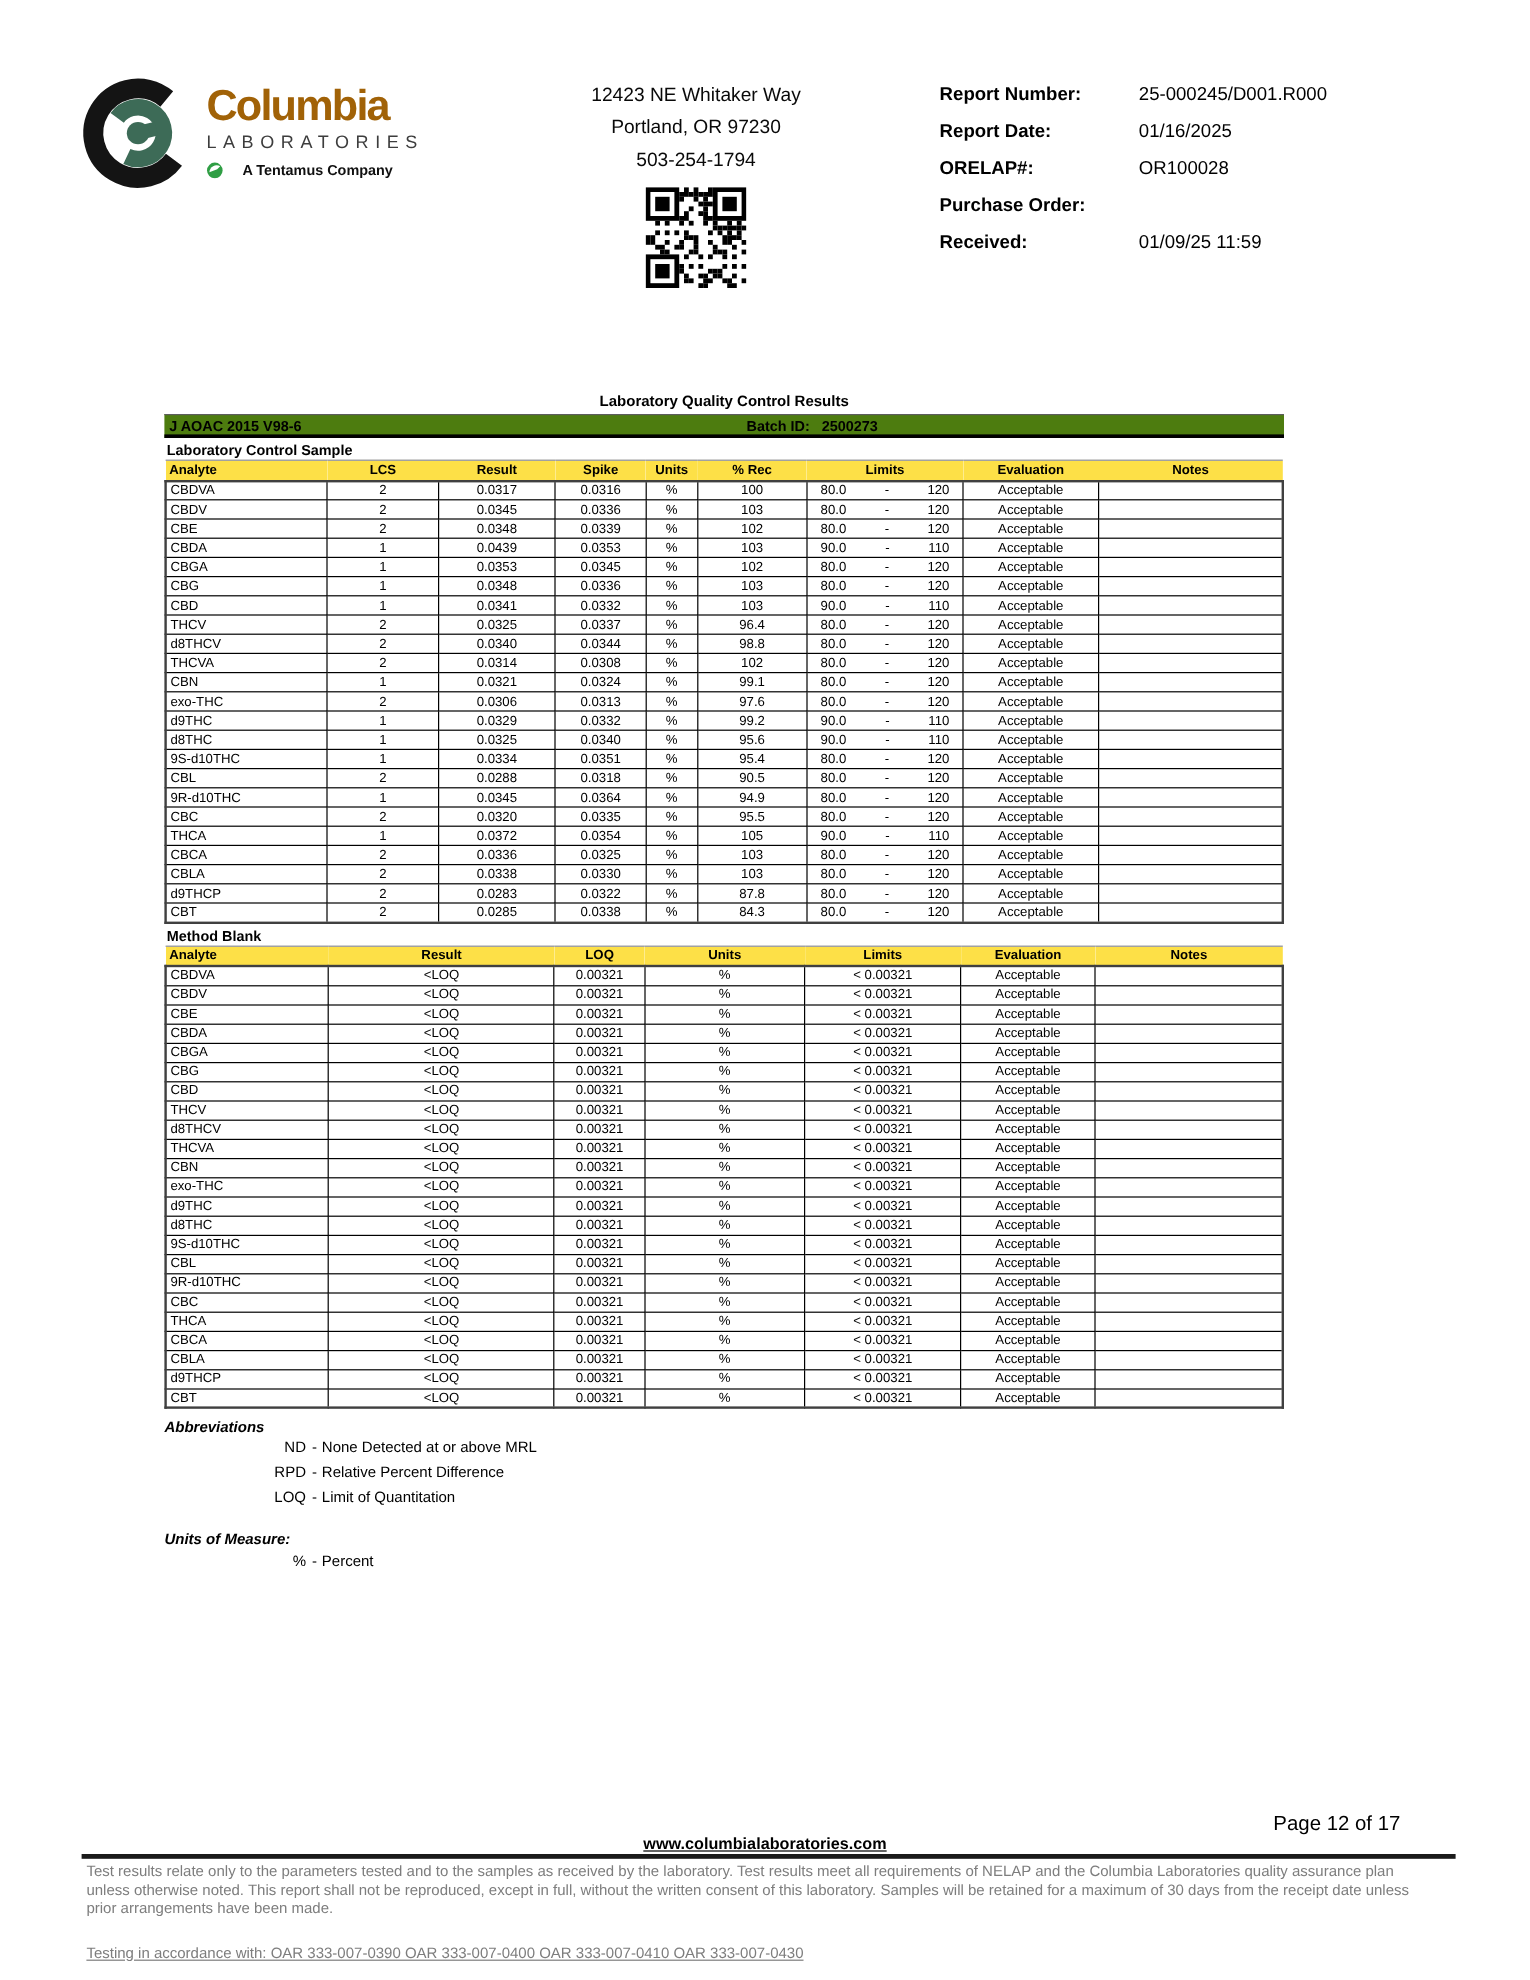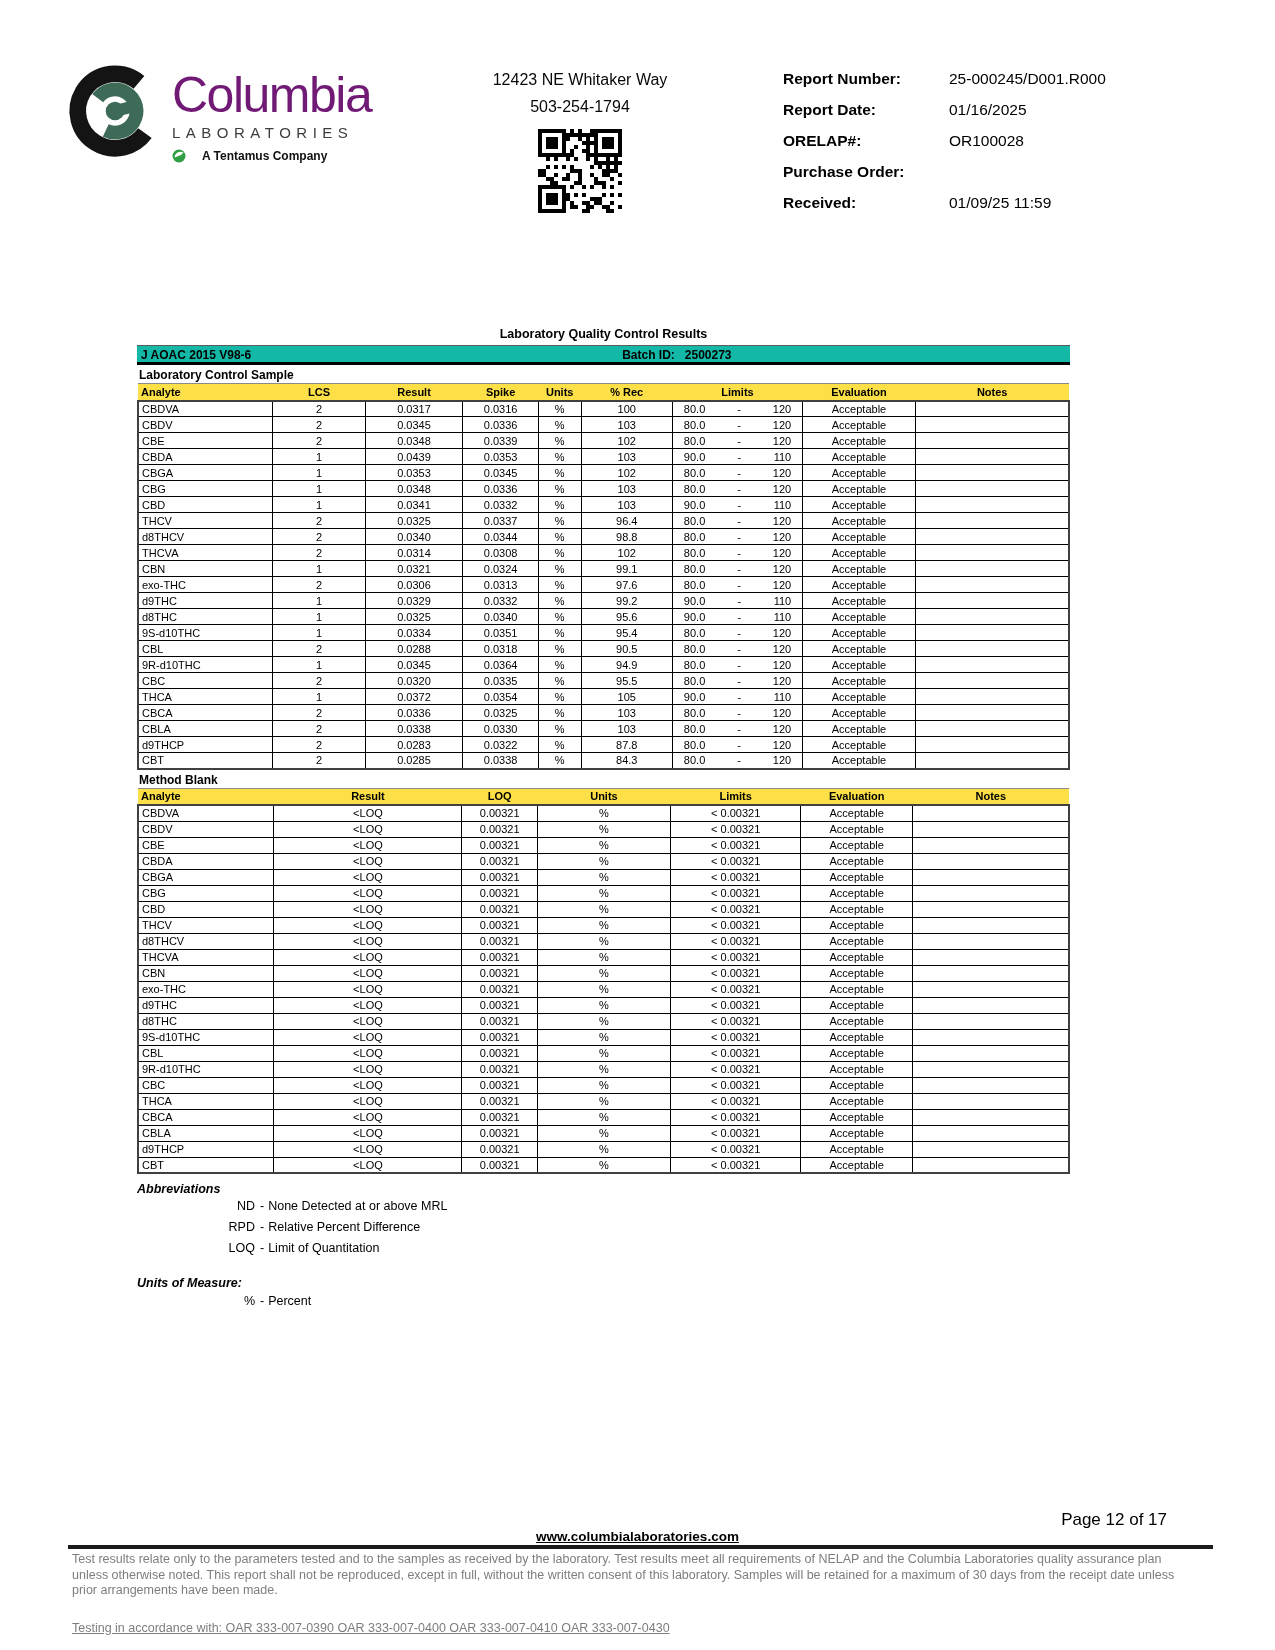--- a/index.html
+++ b/index.html
@@ -4,38 +4,38 @@
 <style>
   * { margin:0; padding:0; box-sizing:border-box; }
   html,body { background:#fff; }
   body { width:1275px; height:1650px; position:relative; font-family:"Liberation Sans", sans-serif; color:#000; }
   .page { position:absolute; inset:0; overflow:hidden; background:#fff; }
 
   
   .logo { position:absolute; left:66px; top:62px; display:flex; align-items:flex-start; gap:8px; }
   .logo-mark { width:98px; height:98px; }
   .wordmark { padding-top:8px; }
-  .brand { font-size:50px; font-weight:normal; letter-spacing:-1.5px; color:#701a75; line-height:1; }
+  .brand { font-size:36px; font-weight:bold; letter-spacing:-1.5px; color:#a16207; line-height:1; }
   .brand-sub { font-size:15px; letter-spacing:5.5px; color:#3d3d3d; margin-top:4px; }
   .tagline { display:flex; align-items:center; gap:16px; margin-top:8px; font-size:12px; font-weight:bold; color:#101010; }
 
   .center-block { position:absolute; left:418px; top:66px; width:324px; text-align:center; }
   .addr-line { font-size:16px; line-height:27px; color:#090909; }
   .qr-wrap { margin-top:9px; }
 
   .report-block { position:absolute; left:783px; top:70px; font-size:15.5px; }
   .report-row { display:flex; margin-bottom:13px; }
   .report-label { font-weight:bold; width:166px; }
 
   .revision-block { position:absolute; right:172px; top:264px; text-align:right; font-size:15.5px; line-height:25px; }
 
   
   .content { position:absolute; left:137px; top:327px; width:933px; }
   .qc-title { text-align:center; font-weight:bold; font-size:12.5px; margin-bottom:4px; }
-  .batch-bar { position:relative; background:#14b8a6; border-top:1px solid #5d5d5d; border-bottom:3px solid #000;
+  .batch-bar { position:relative; background:#4d7c0f; border-top:1px solid #5d5d5d; border-bottom:3px solid #000;
                height:20px; font-weight:bold; font-size:12px; line-height:16px; padding:1px 4px; }
   .batch-id { position:absolute; left:52%; top:1px; }
   .batch-id span { margin-right:10px; }
   .section-label { font-weight:bold; font-size:12px; padding:3px 2px 1px; }
 
   table { width:100%; border-collapse:collapse; table-layout:fixed; font-size:11px; }
   thead th { background:#fde047; font-weight:bold; height:17px; border-top:1px solid #8a8a8a;
              text-align:center; padding:0 2px; overflow:hidden; white-space:nowrap; }
   thead th.c-analyte { text-align:left; padding-left:3px; }
   tbody { border:2px solid #404040; }
@@ -82,20 +82,21 @@
           <circle cx="7" cy="7" r="6.5" fill="#2f9e44"></circle>
           <path d="M2.5 8.5 A6 6 0 0 1 11.5 3.5 L9 6 Z" fill="#fff"></path>
         </svg>
         <span>A Tentamus Company</span>
       </div>
     </div>
   </div>
 
   <div class="center-block">
     <div class="addr-line">12423 NE Whitaker Way</div>
+    <div class="addr-line">Portland, OR 97230</div>
     <div class="addr-line">503-254-1794</div>
     <div class="qr-wrap">
       <svg id="qr-code" width="84" height="84" viewBox="0 0 84 84" fill="#000">
           <rect x="32" y="0" width="4" height="4"></rect>
           <rect x="40" y="0" width="4" height="4"></rect>
           <rect x="52" y="0" width="4" height="4"></rect>
           <rect x="28" y="4" width="4" height="4"></rect>
           <rect x="32" y="4" width="4" height="4"></rect>
           <rect x="36" y="4" width="4" height="4"></rect>
           <rect x="40" y="4" width="4" height="4"></rect>

